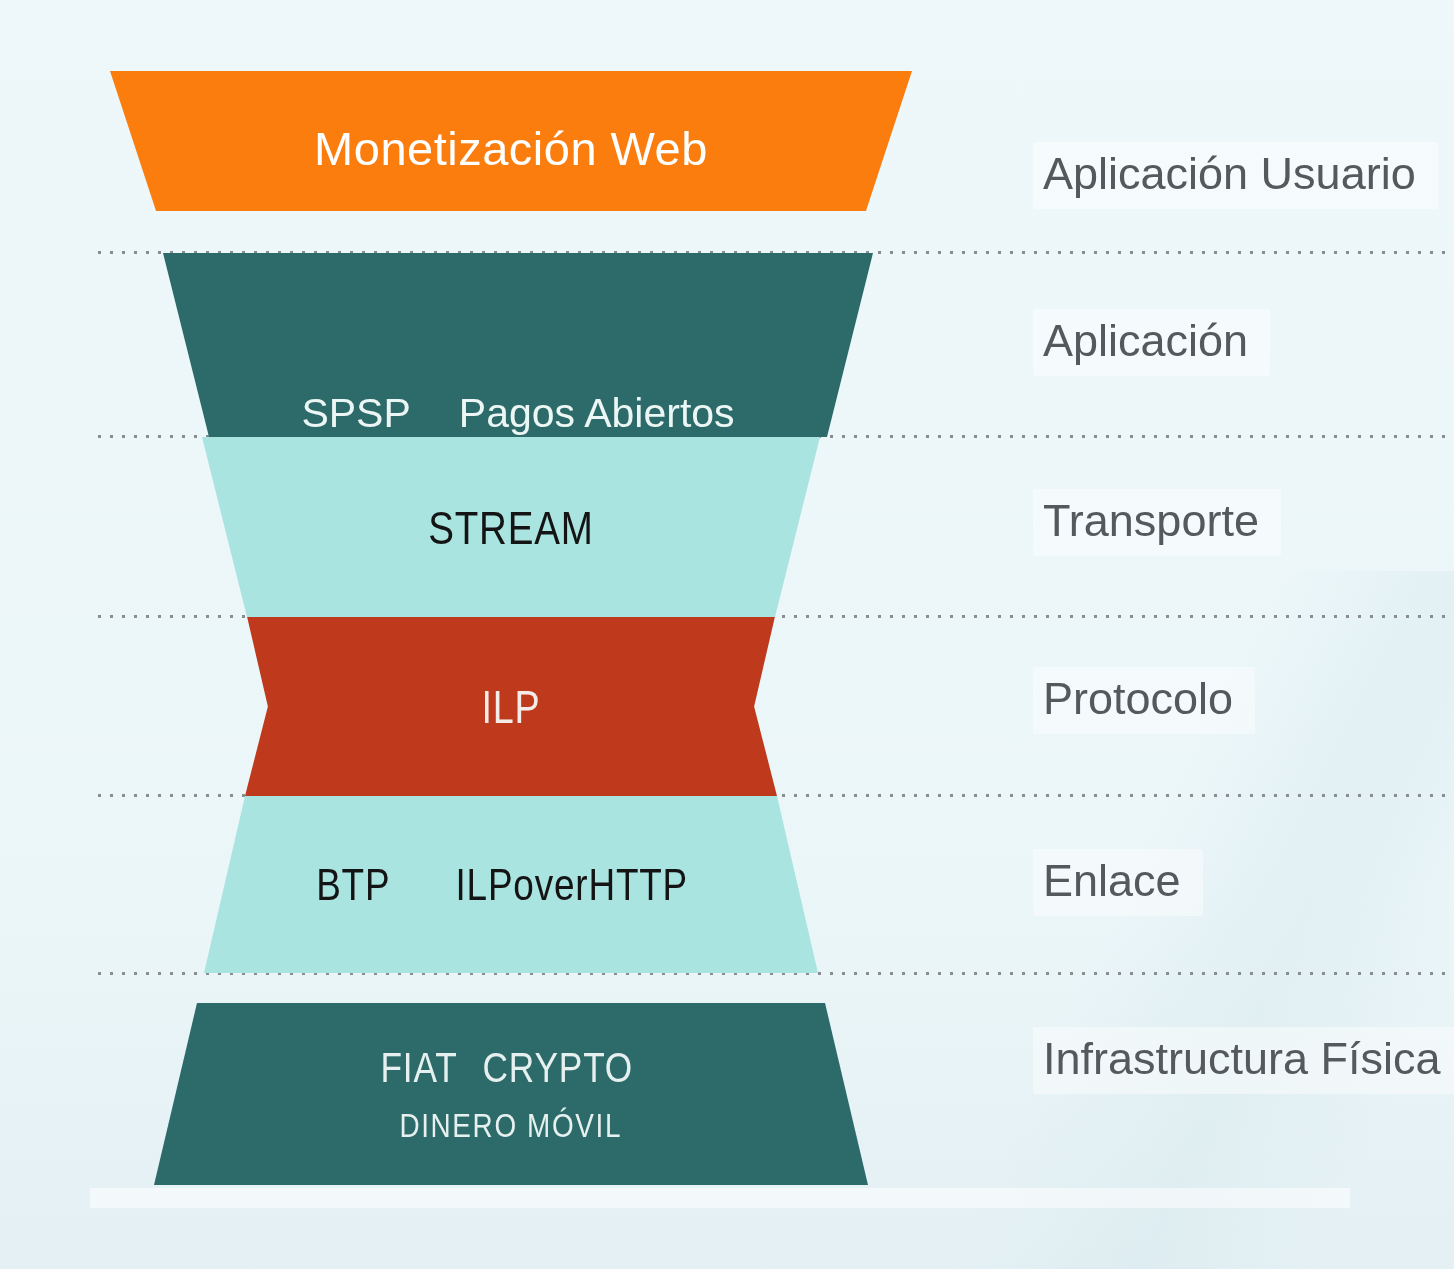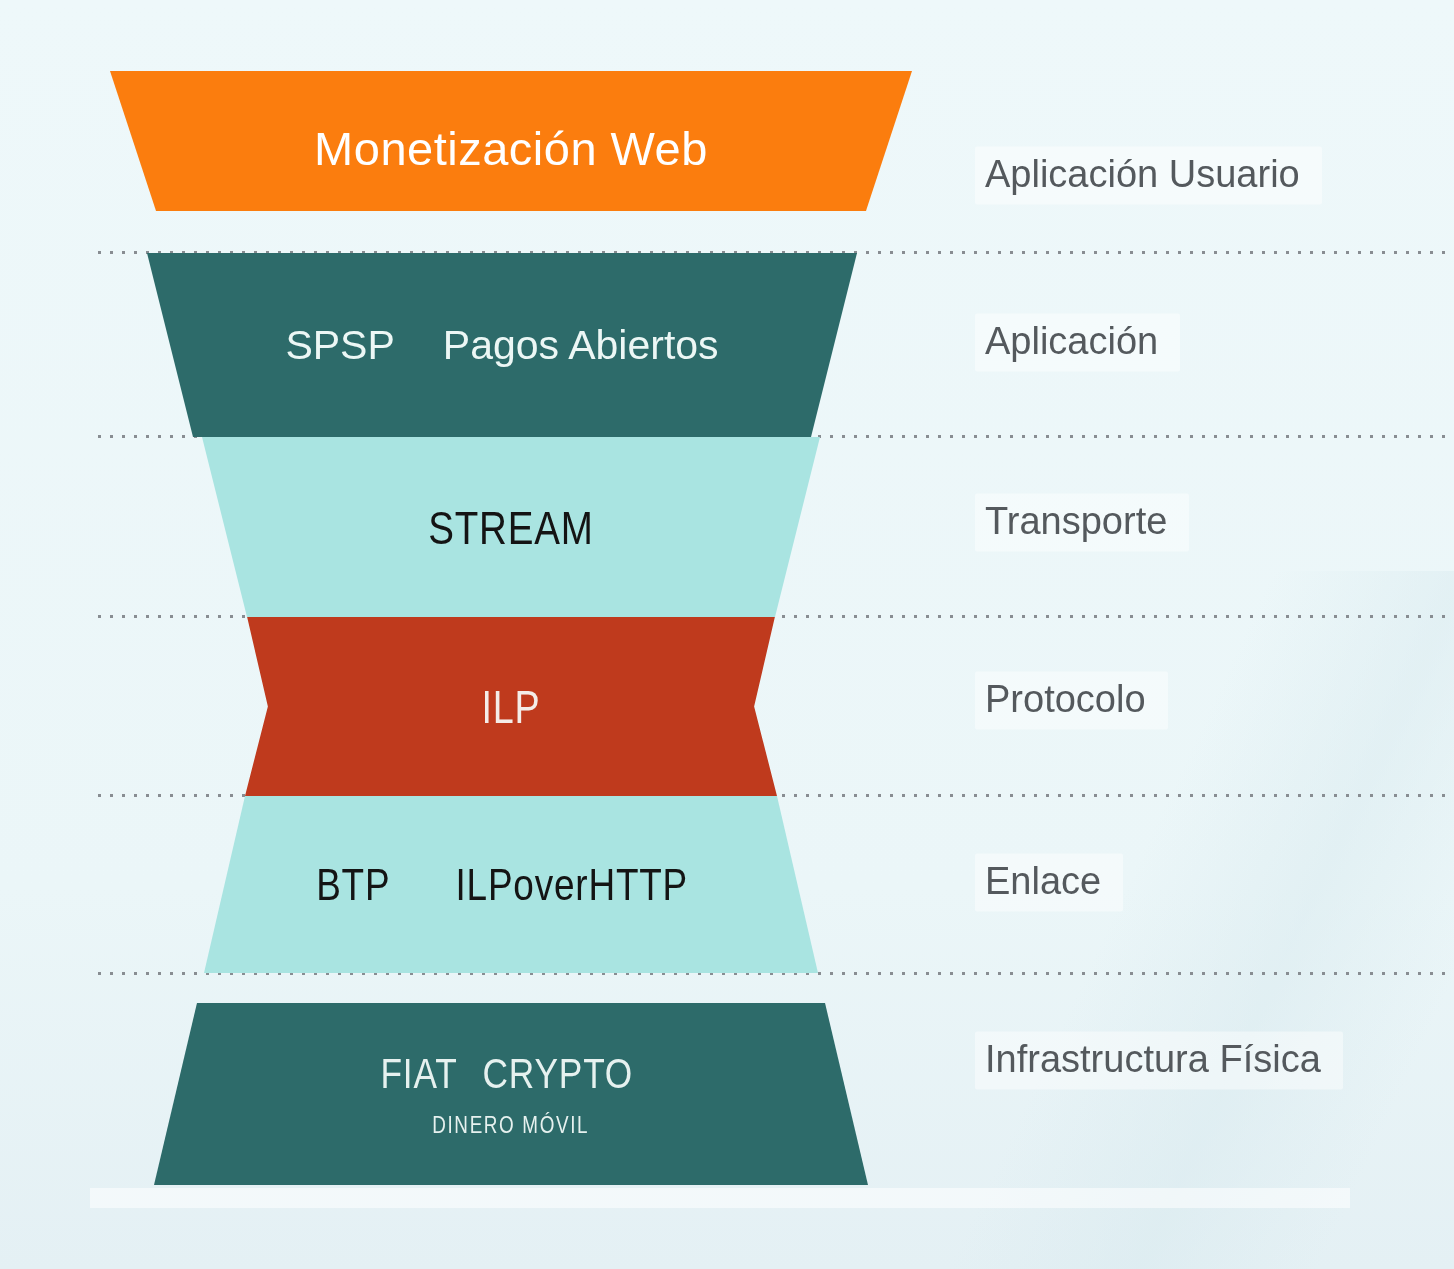--- a/index.html
+++ b/index.html
@@ -41,23 +41,24 @@
   .band {
     position: absolute; z-index: 2;
     display: flex; align-items: center; justify-content: center;
   }
   .band1 {
     left: 110px; top: 71px; width: 802px; height: 140px;
     background: #fb7d0e;
     clip-path: polygon(0% 0%, 100% 0%, 94.26% 100%, 5.74% 100%);
   }
   .band2 {
-    left: 147px; top: 253px; width: 710px; height: 184px;
+    left: 163px; top: 253px; width: 710px; height: 184px;
     background: #2d6b6a;
     clip-path: polygon(0% 0%, 100% 0%, 93.52% 100%, 6.48% 100%);
+    align-items: flex-end;
   }
   .band3 {
     left: 202px; top: 437px; width: 618px; height: 180px;
     background: #a9e4e1;
     clip-path: polygon(0% 0%, 100% 0%, 92.72% 100%, 7.28% 100%);
   }
   .band4 {
     left: 245px; top: 617px; width: 532px; height: 179px;
     background: #bf3a1d;
     clip-path: polygon(0.4% 0%, 99.6% 0%, 95.7% 50%, 100% 100%, 0% 100%, 4.3% 50%);
@@ -78,27 +79,27 @@
   .t-white-big {
     color: #ffffff; font-size: 47px; letter-spacing: 0.5px; padding-top: 14px;
   }
   .t-words { display: flex; }
   .band2 .t-words { gap: 48px; color: #ecf7f5; font-size: 41px; }
   .cond { display: inline-block; transform: scaleX(0.82); letter-spacing: 1px; }
   .band3 .t-cond { color: #141414; font-size: 47px; font-weight: 500; }
   .band4 .t-cond { color: #f4ece8; font-size: 46px; }
   .band5 .t-words { gap: 31px; color: #141414; font-size: 45px; font-weight: 500; }
   .band6 .t-words { color: #e6f1ef; font-size: 43px; }
-  .band6 .t-line2 { color: #e6f1ef; font-size: 23px; }
+  .band6 .t-line2 { color: #e6f1ef; font-size: 34px; }
   .band6 .t-line2 .cond { letter-spacing: 2px; }
 
   
   .rlabel {
-    position: absolute; left: 985px; transform: translateY(-50%);
-    z-index: 3; font-size: 38px; color: #54595d; white-space: nowrap;
+    position: absolute; left: 1043px; transform: translateY(-50%);
+    z-index: 3; font-size: 45px; color: #54595d; white-space: nowrap;
   }
   .rlabel .hl {
     background: rgba(255,255,255,0.45);
     padding: 6px 22px 10px 10px; margin-left: -10px; border-radius: 2px;
   }
   .rl1 { top: 174px; }
   .rl2 { top: 341px; }
   .rl3 { top: 521px; }
   .rl4 { top: 699px; }
   .rl5 { top: 881px; }

